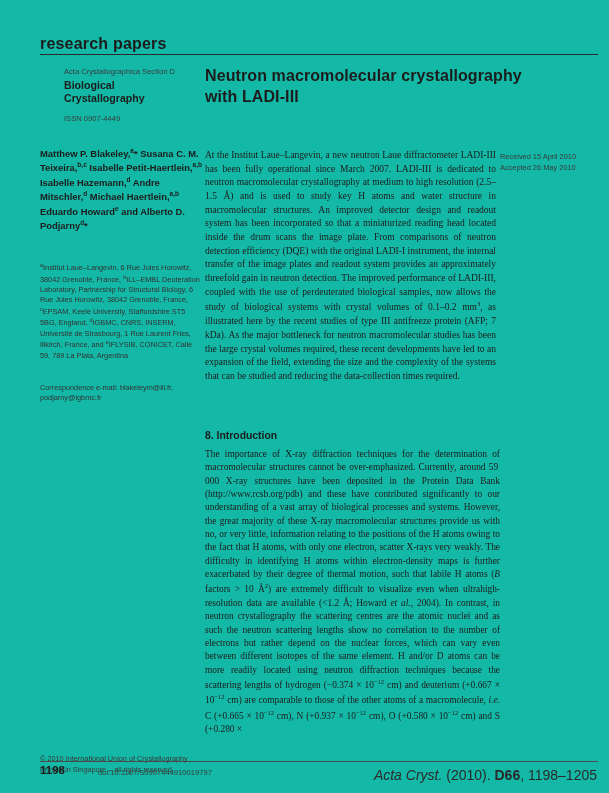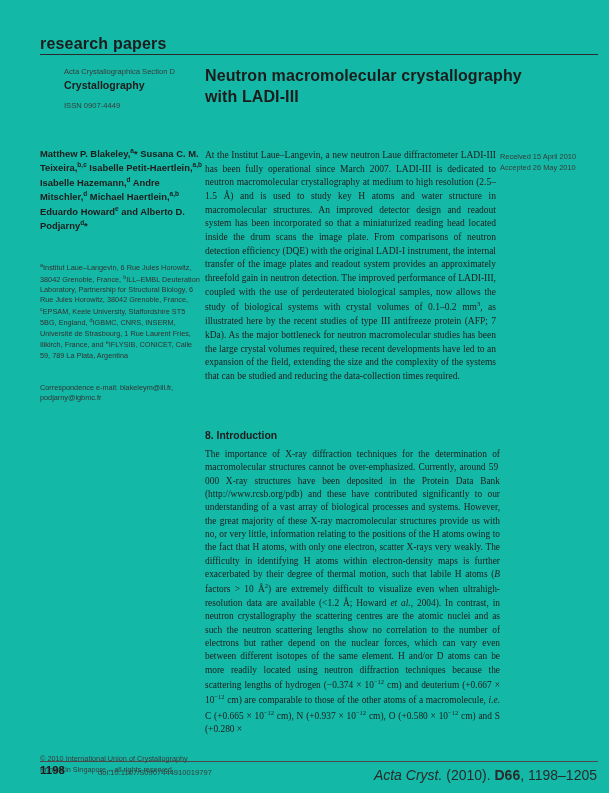--- a/index.html
+++ b/index.html
@@ -98,20 +98,21 @@
 </head>
 <body>
 
 <div class="page">
 
   <div class="header-label sans">research papers</div>
   <div class="header-rule"></div>
 
   <div class="journal-block sans">
     <div class="journal-series">Acta Crystallographica Section D</div>
+    <div class="journal-name">Biological</div>
     <div class="journal-name">Crystallography</div>
     <div class="journal-issn">ISSN 0907-4449</div>
   </div>
 
   <h1 class="article-title sans" style="margin:0;">Neutron macromolecular crystallography with LADI-III</h1>
 
   <div class="received-block sans">
     <div>Received 15 April 2010</div>
     <div>Accepted 26 May 2010</div>
   </div>

